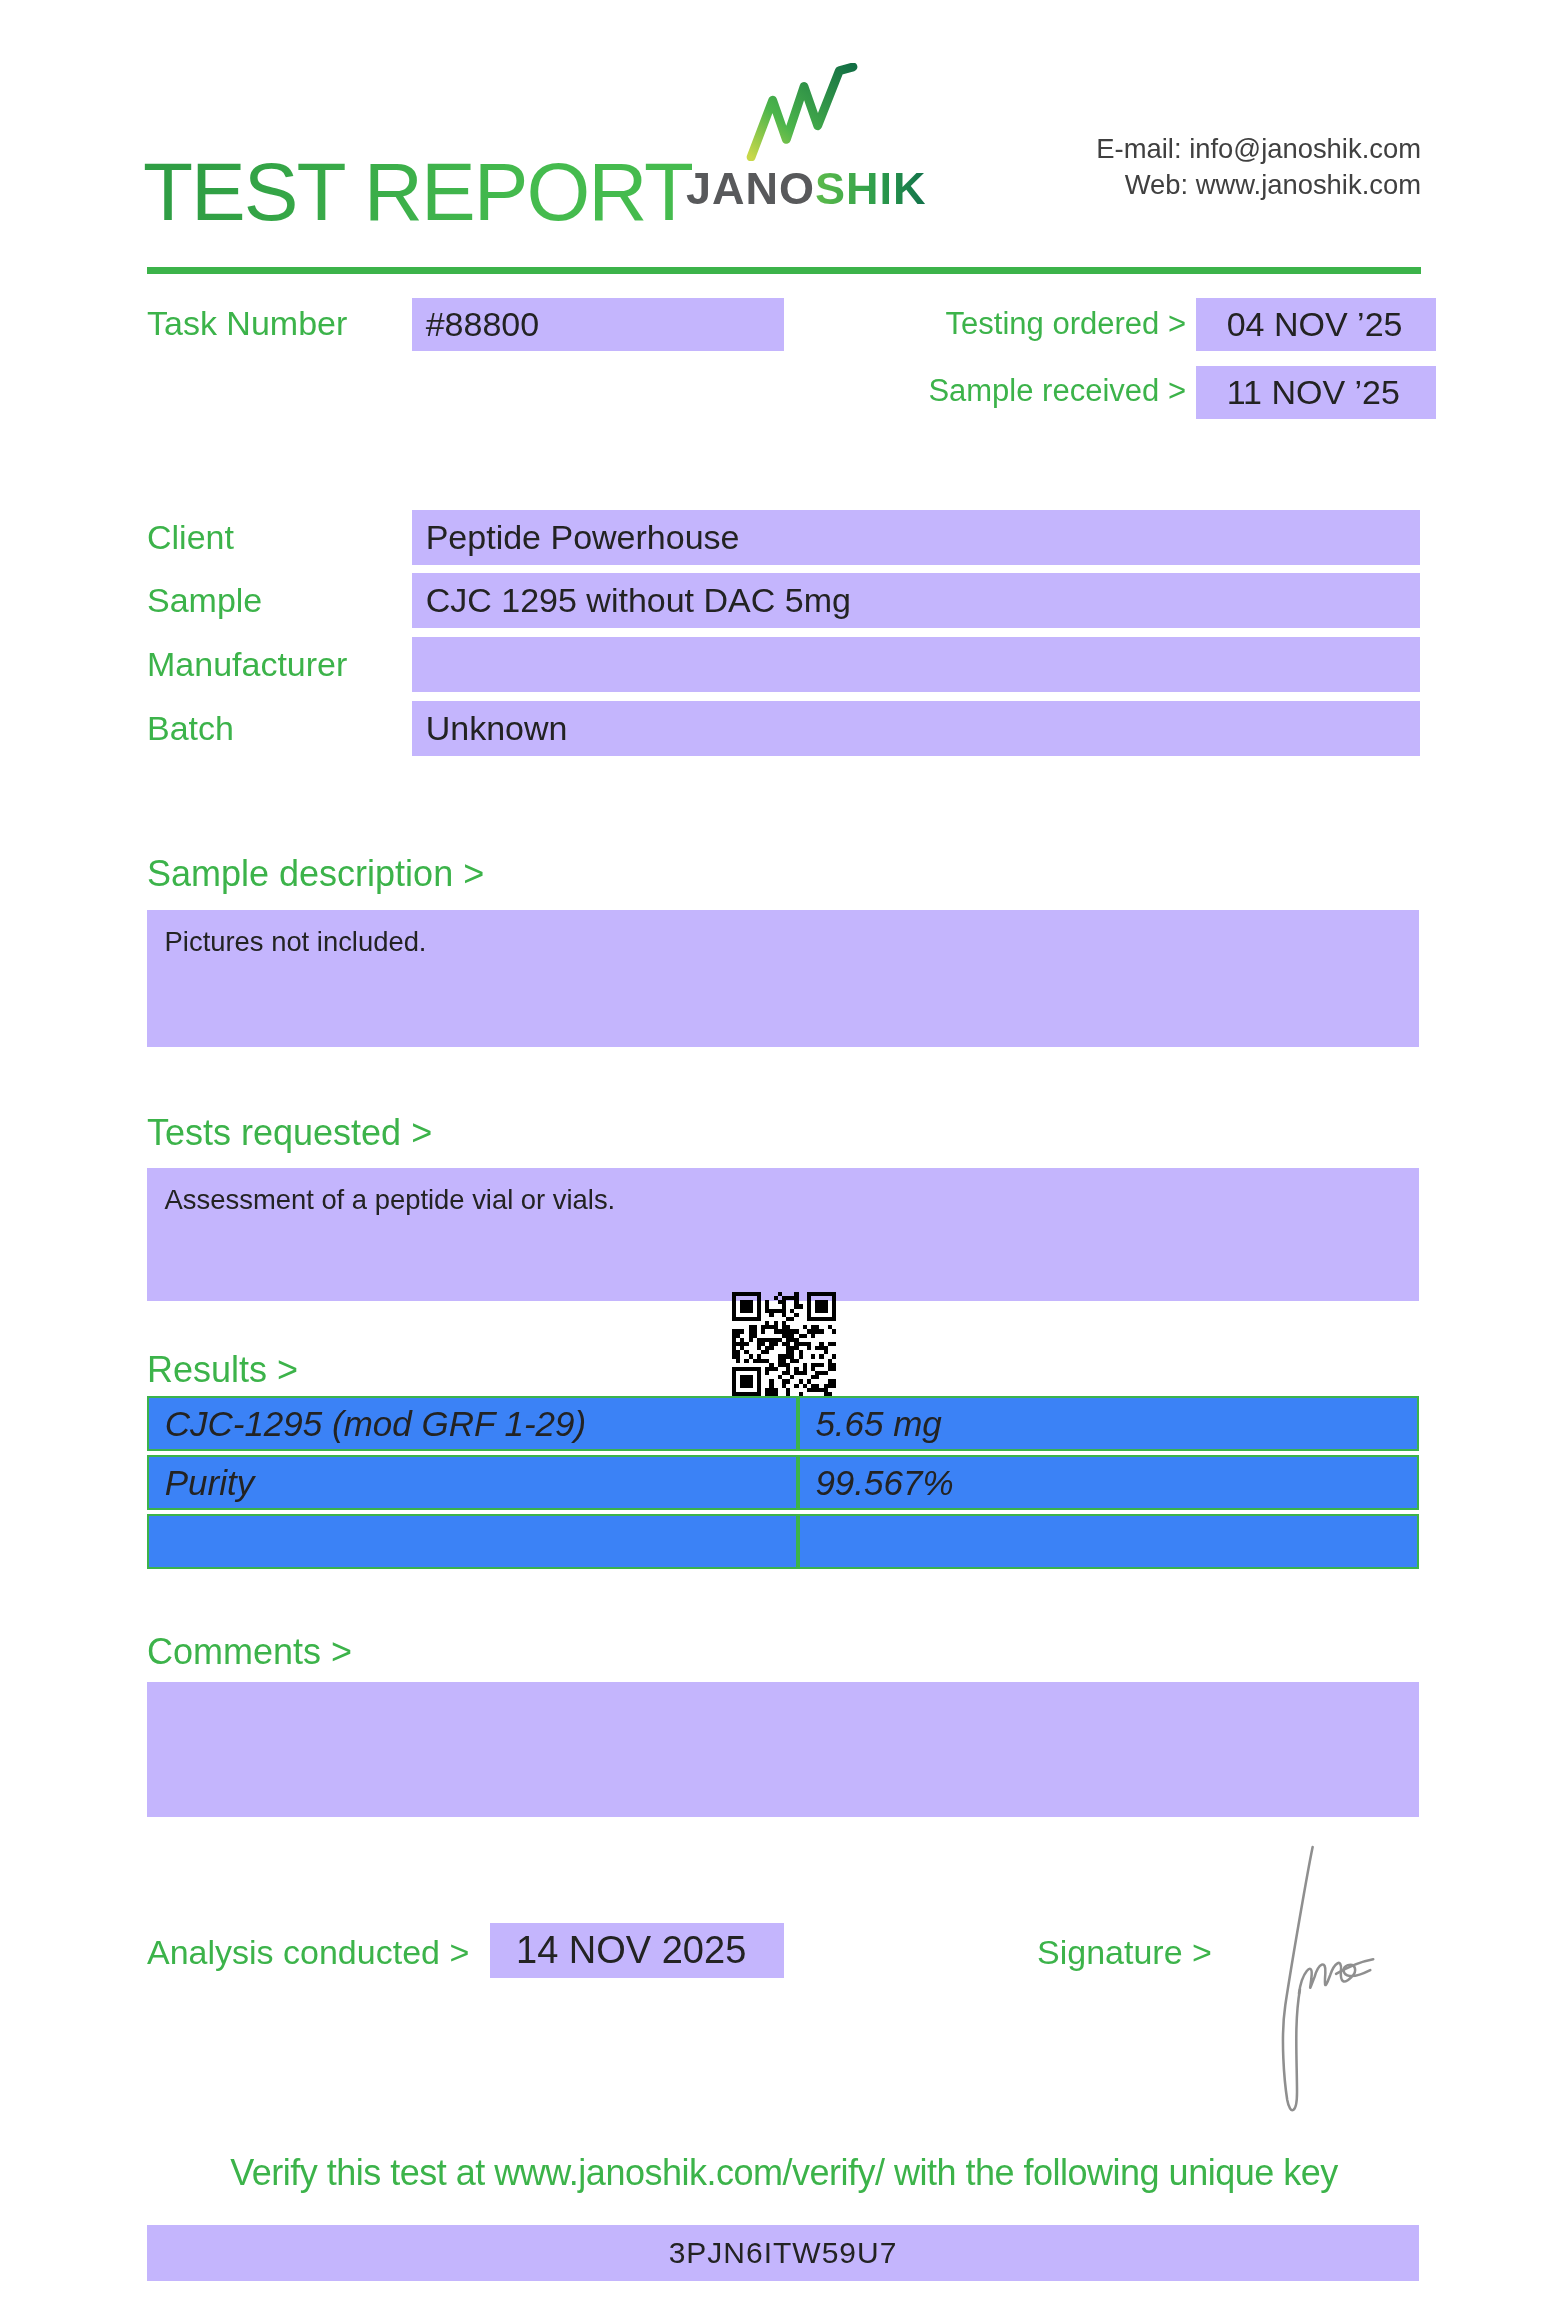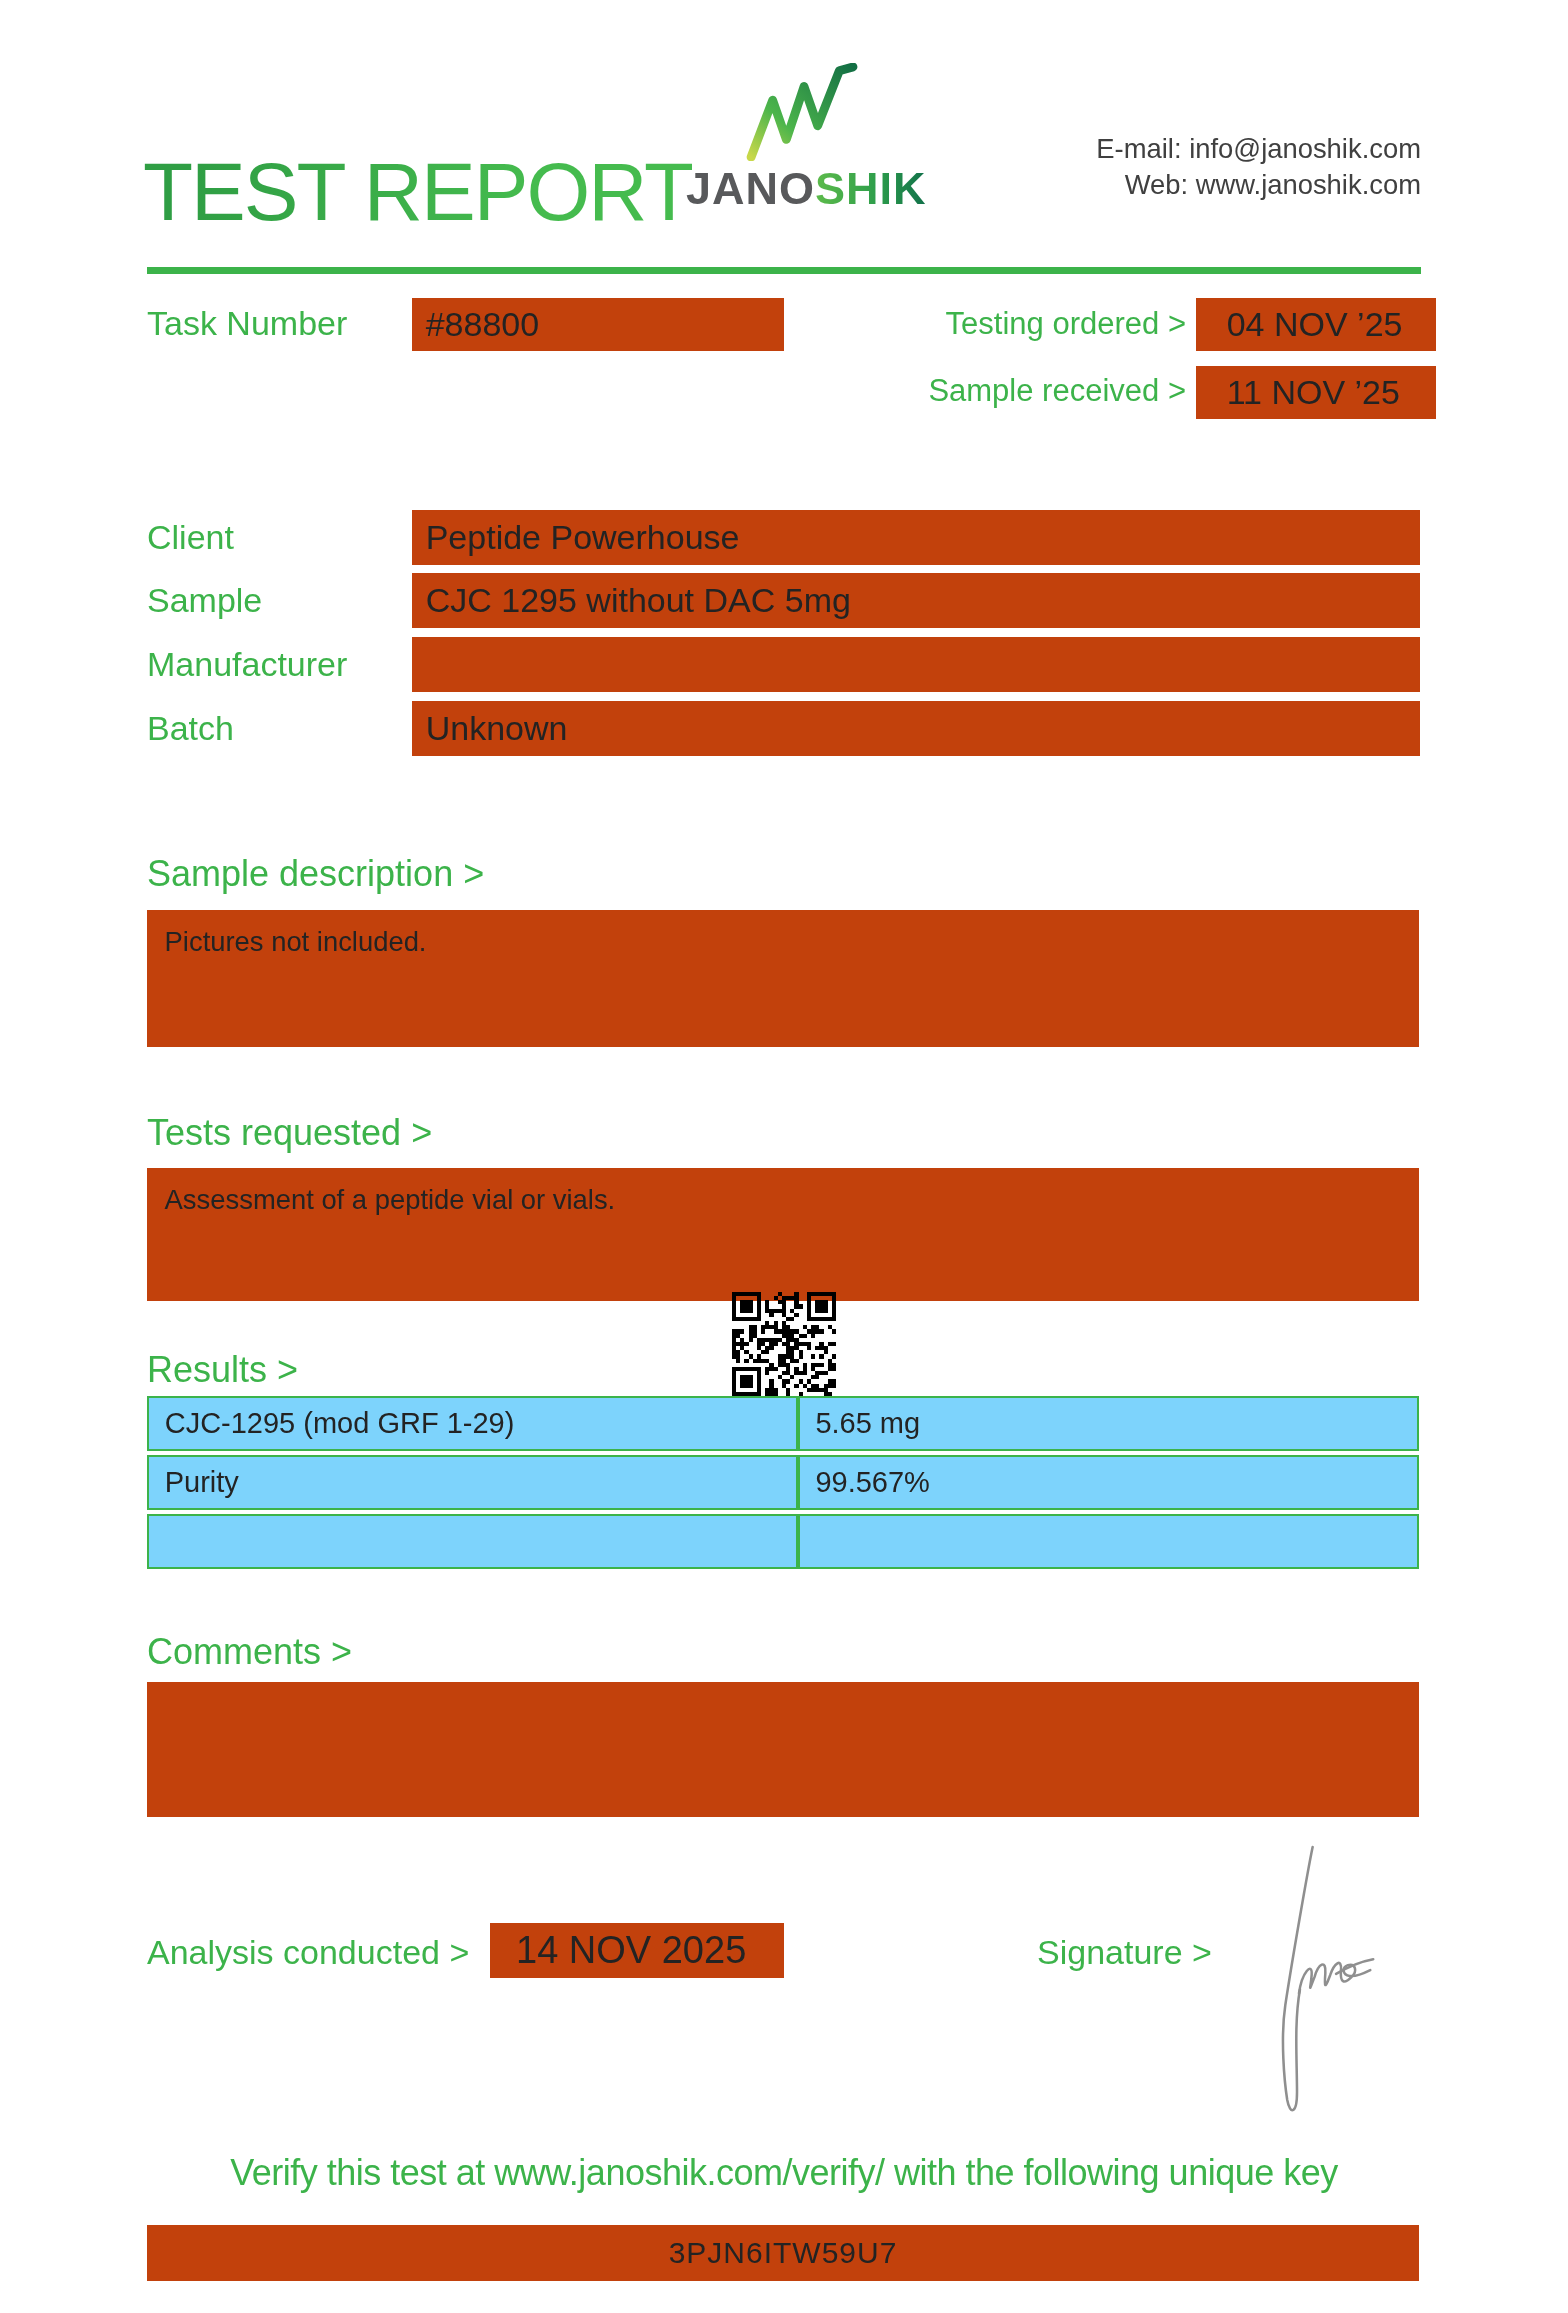--- a/index.html
+++ b/index.html
@@ -2,21 +2,21 @@
 <html><head>
 <meta charset="utf-8">
 <style>
   html,body{margin:0;padding:0;background:#ffffff;}
   .page{
     position:relative;width:1568px;height:2313px;background:#ffffff;
     font-family:"Liberation Sans", sans-serif;color:#232323;overflow:hidden;
   }
   .abs{position:absolute;}
   .green{color:#3cb34a;}
-  .graybox{background:#c2410c;}
+  .graybox{background:#c4b5fd;}
   
   .title{
     left:143px;top:145px;font-size:82px;letter-spacing:-2px;font-weight:400;
     background:linear-gradient(100deg,#2f9e44 10%,#45bb4e 70%);
     -webkit-background-clip:text;background-clip:text;color:transparent;
     white-space:nowrap;
   }
   .logo-wrap{left:686px;top:63px;width:235px;text-align:center;}
   .logo-icon{display:block;margin:0 auto;}
   .logo-text{font-size:45px;font-weight:700;letter-spacing:1px;white-space:nowrap;margin-top:2px;}
@@ -40,21 +40,21 @@
   
   .field-label{left:147px;font-size:34px;line-height:55px;white-space:nowrap;}
   .field-box{left:412px;width:1008px;height:55px;}
   .field-box .boxval{line-height:55px;}
   
   .sec-h{left:147px;font-size:36px;white-space:nowrap;margin-top:16px;}
   .sec-box{left:147px;width:1272px;}
   .sec-text{font-size:27.4px;padding:15.7px 0 0 17.6px;}
   
   .results-table{left:147px;top:1392px;width:1272px;border-collapse:separate;border-spacing:0 4.9px;table-layout:fixed;}
-  .results-table td{border:2.9px solid #3cb34a;height:51px;font-size:29px;padding:0 0 0 15.7px;background:#7dd3fc;}
+  .results-table td{border:2.9px solid #3cb34a;height:51px;font-size:35px;padding:0 0 0 15.7px;background:#3b82f6;font-style:italic;}
   .col-name{width:631px;}
   
   .qr{left:732px;top:1292px;width:104px;height:104px;}
   
   .analysis-label{left:147px;top:1933px;font-size:34px;white-space:nowrap;}
   .analysis-box{left:490px;top:1923px;width:294px;height:55px;}
   .analysis-box .boxval{font-size:38px;line-height:55px;padding-left:26px;}
   .sig-label{left:1037px;top:1933px;font-size:34px;white-space:nowrap;}
   .sig-svg{left:1255px;top:1825px;}
   

